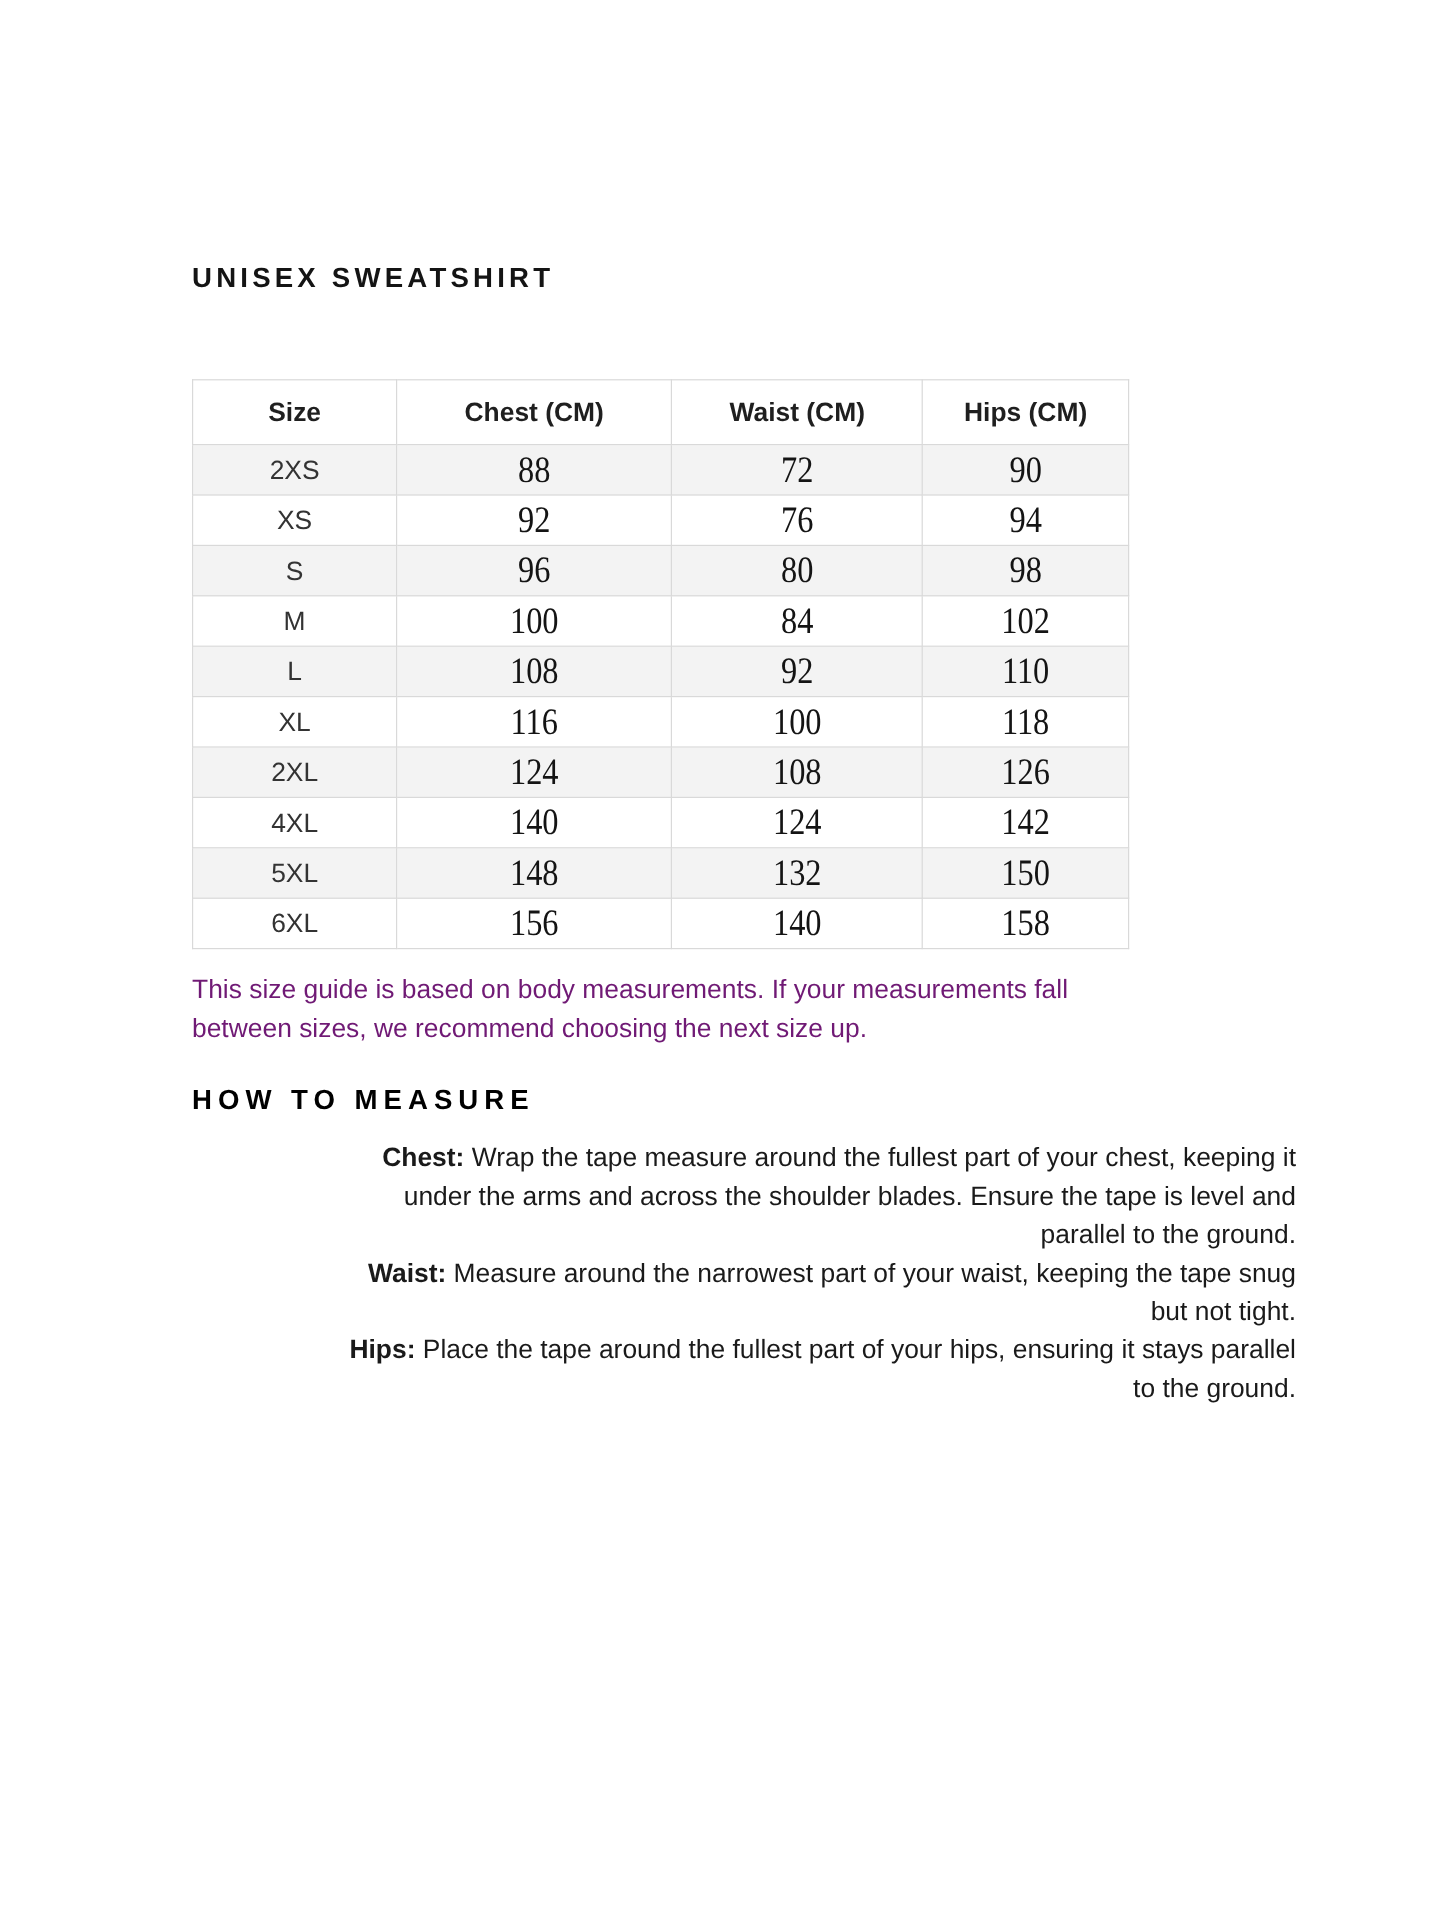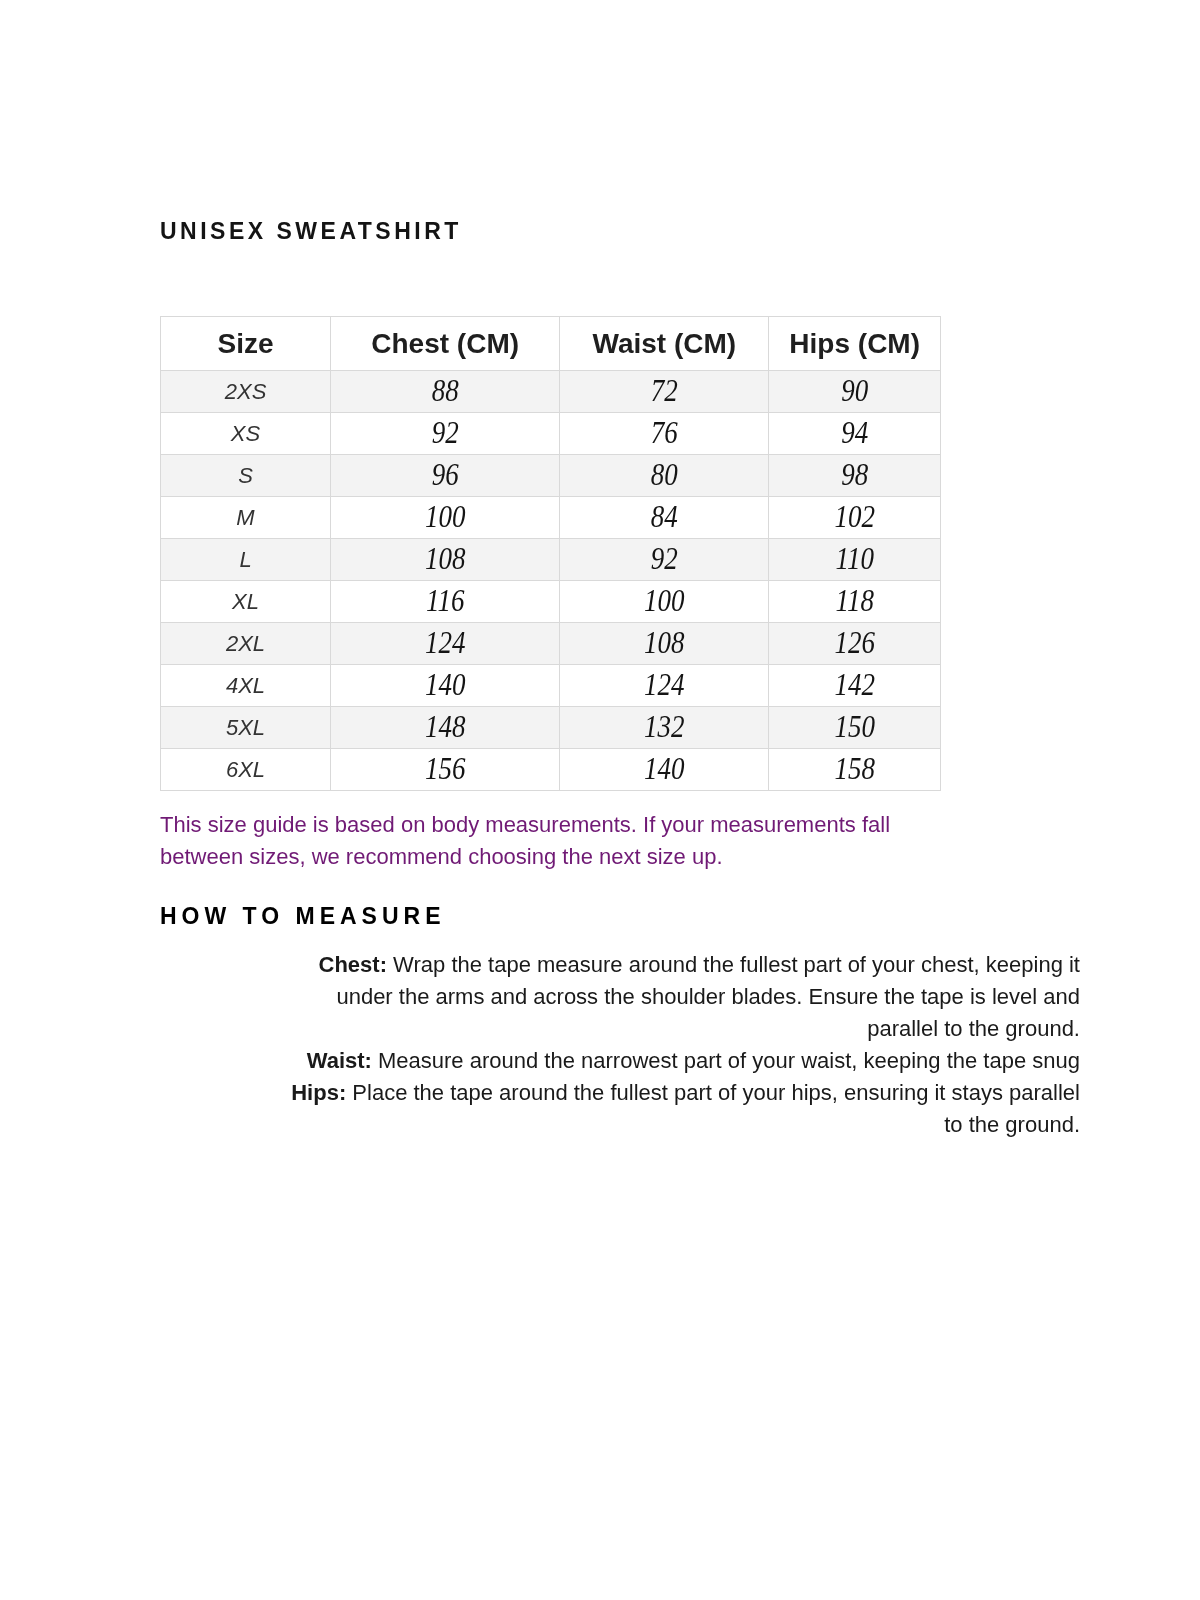--- a/index.html
+++ b/index.html
@@ -32,24 +32,24 @@
     width: 781px;
     margin-top: 72px;
   }
   .size-table th, .size-table td {
     border: 1px solid #d9d9d9;
     text-align: center;
     vertical-align: middle;
     padding: 0;
   }
   .size-table thead tr { height: 54px; background: #ffffff; }
-  .size-table tbody tr { height: 42px; background: #ffffff; font-style: italic; }
+  .size-table tbody tr { height: 42px; background: #ffffff; }
   .size-table tbody tr:nth-child(odd) { background: #f3f3f3; }
   .size-table th {
-    font-size: 28px;
+    font-size: 22px;
     font-weight: 600;
     color: #1f1f1f;
   }
   .size-label {
     font-size: 22px;
     color: #333333;
   }
   .num {
     display: inline-block;
     font-family: "Liberation Serif", serif;
@@ -175,20 +175,21 @@
     <h2 class="measure-heading">HOW TO MEASURE</h2>
 
     <div class="measure-block">
       <p class="measure-item">
         <span class="line"><strong class="measure-label">Chest:</strong> <span>Wrap the tape measure around the fullest part of your chest, keeping it</span></span>
         <span class="line">under the arms and across the shoulder blades. Ensure the tape is level and</span>
         <span class="line">parallel to the ground.</span>
       </p>
       <p class="measure-item">
         <span class="line"><strong class="measure-label">Waist:</strong> <span>Measure around the narrowest part of your waist, keeping the tape snug</span></span>
+        <span class="line">but not tight.</span>
       </p>
       <p class="measure-item">
         <span class="line"><strong class="measure-label">Hips:</strong> <span>Place the tape around the fullest part of your hips, ensuring it stays parallel</span></span>
         <span class="line">to the ground.</span>
       </p>
     </div>
 
   </div>
 </div>
 

